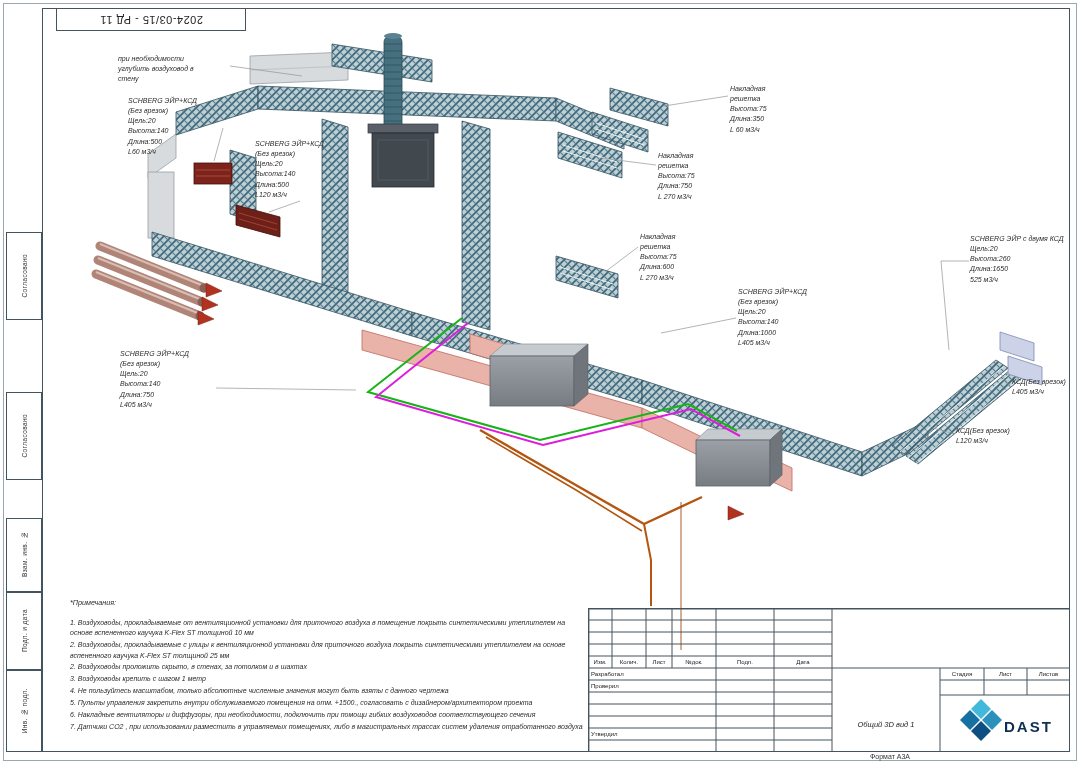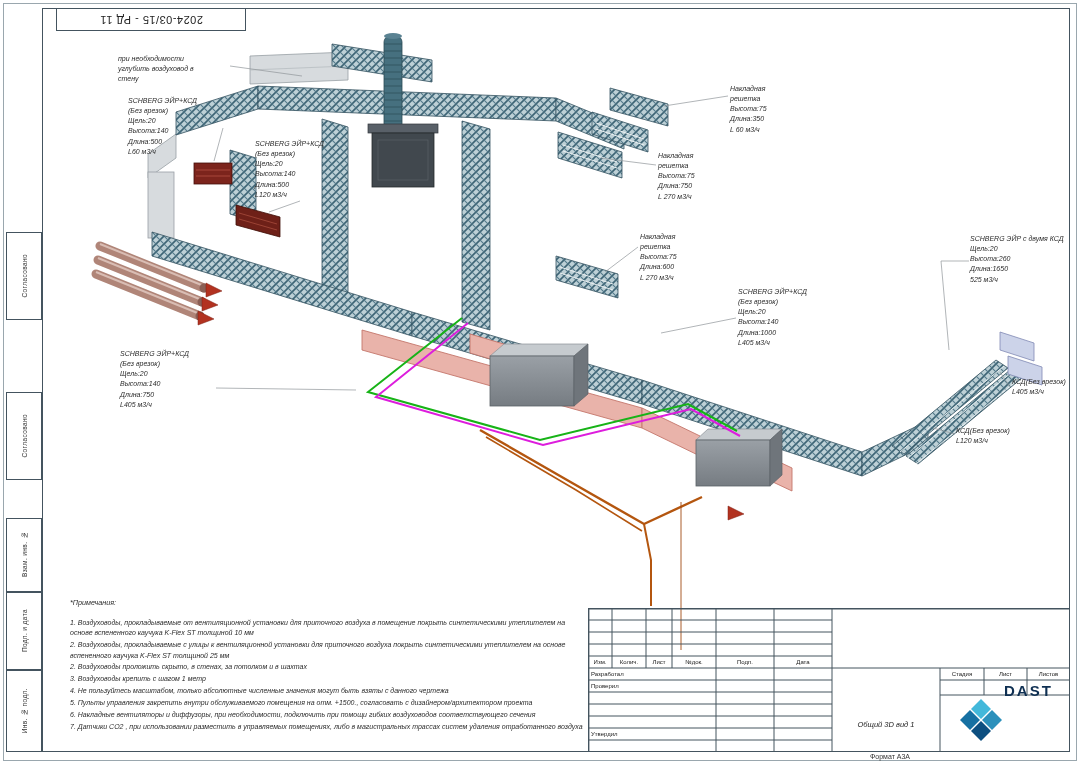--- a/index.html
+++ b/index.html
@@ -17,21 +17,21 @@
   .vtext{writing-mode:vertical-rl;transform:rotate(180deg);font-size:6.5px;color:#333;letter-spacing:.4px;white-space:nowrap}
   .ann{position:absolute;font-size:7px;line-height:1.45;font-style:italic;color:#2b2b2b;white-space:pre-line}
   .notes{position:absolute;left:70px;top:598px;width:514px;color:#2b2b2b}
   .notes-title{font-size:7.2px;font-style:italic;margin-bottom:11px}
   .note-item{font-size:7px;font-style:italic;line-height:1.48;margin-bottom:1.5px}
   .tbl{position:absolute;height:12px;line-height:12px;font-size:6px;color:#222;white-space:nowrap}
   .tbl.c{text-align:center}
   .view-title{position:absolute;left:832px;top:720px;width:108px;text-align:center;
     font-size:7.5px;font-style:italic;color:#222}
   .logo-svg{position:absolute;left:960px;top:697px;width:42px;height:48px}
-  .logo-text{position:absolute;left:1004px;top:682px;font-size:15px;font-weight:bold;
+  .logo-text{position:absolute;left:1004px;top:718px;font-size:15px;font-weight:bold;
     letter-spacing:2px;color:#0e2f52}
   .format-label{position:absolute;left:820px;top:753px;width:140px;text-align:center;font-size:7px;color:#333}
 </style>
 </head>
 <body>
 
 <div class="sheet">
   <div class="outer-border"></div>
 
   <svg class="scene" viewBox="0 0 1080 764">

